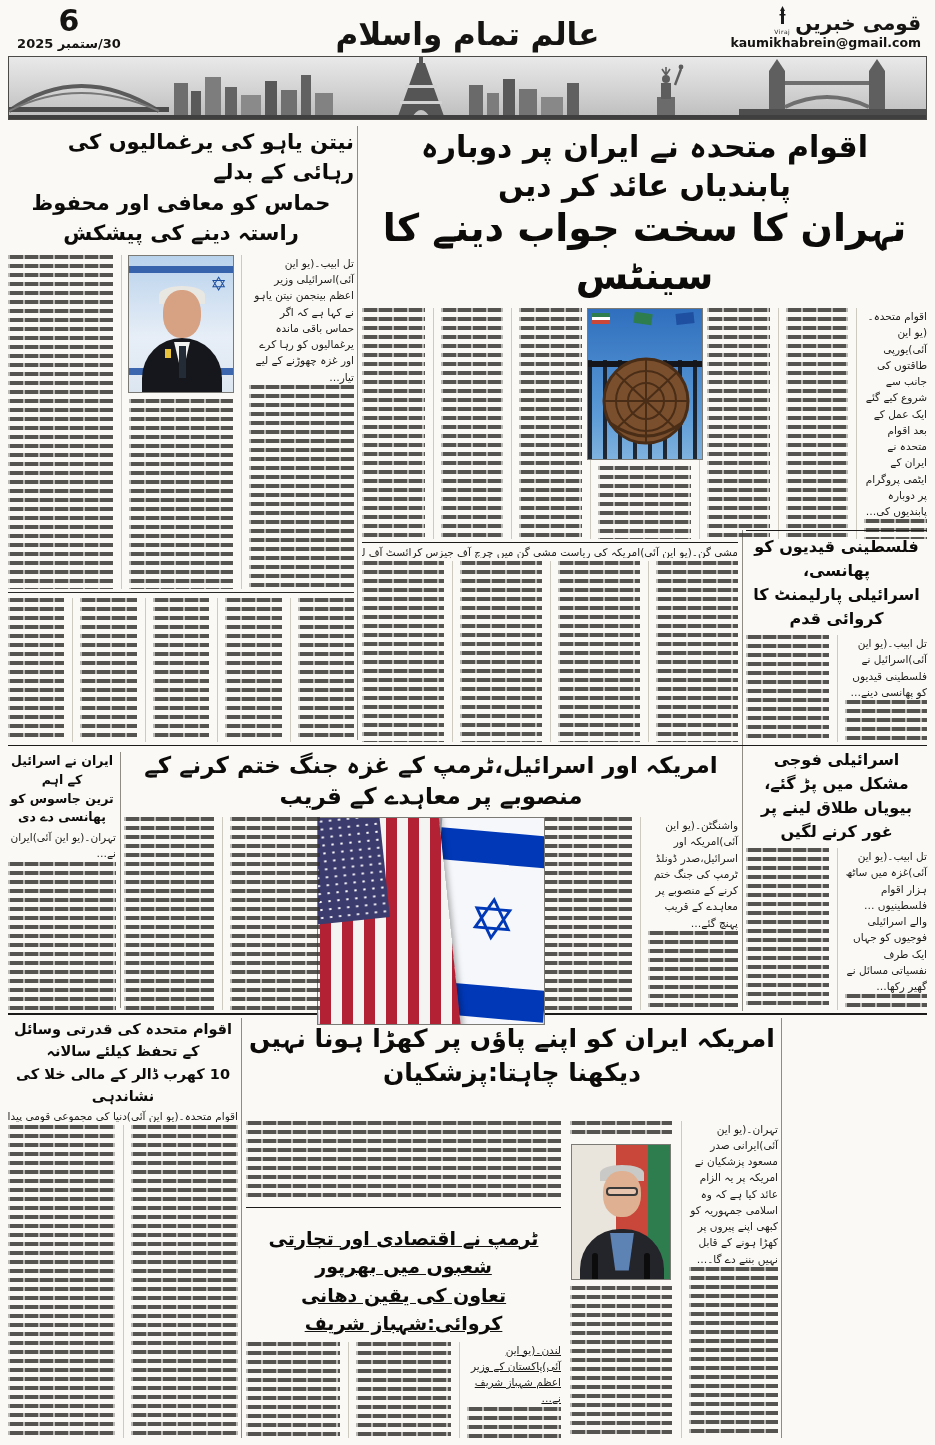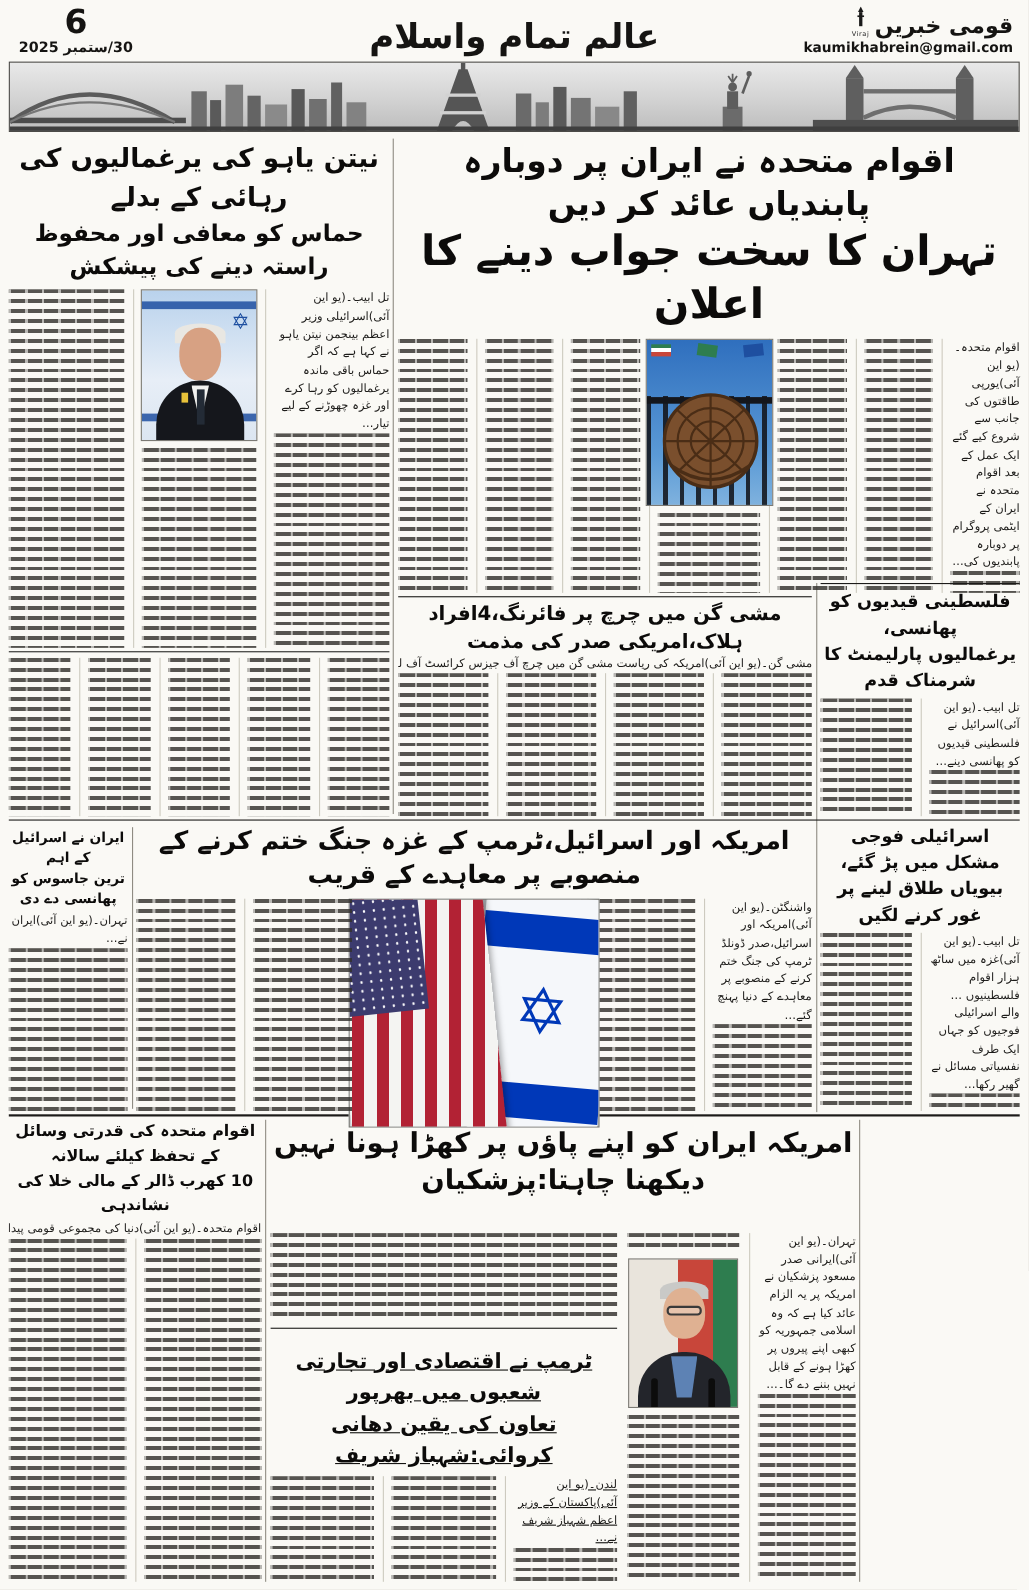--- a/index.html
+++ b/index.html
@@ -160,21 +160,21 @@
   <div class="vrule" style="left:357px;top:126px;height:614px;"></div>
   <div class="vrule" style="left:742px;top:530px;height:481px;"></div>
   <div class="vrule" style="left:120px;top:752px;height:256px;"></div>
   <div class="vrule" style="left:241px;top:1018px;height:420px;"></div>
   <div class="vrule" style="left:781px;top:1018px;height:420px;"></div>
   <div class="hrule" style="left:8px;right:8px;top:745px;"></div>
   <div class="hrule" style="left:8px;right:8px;top:1013px;border-top-width:2.2px;"></div>
 
   <div class="abs article" style="left:362px;top:127px;width:565px;height:412px;">
     <div class="nq u" style="font-size:30px;line-height:1.3;">اقوام متحدہ نے ایران پر دوبارہ پابندیاں عائد کر دیں</div>
-    <div class="hv u" style="font-size:38px;line-height:1.25;">تہران کا سخت جواب دینے کا اعلان</div>
+    <div class="hv u" style="font-size:38px;line-height:1.25;">تہران کا سخت جواب دینے کا سینٹس</div>
     <div class="cols" style="margin-top:8px;">
       <div class="col">
         <div class="dateline">اقوام متحدہ۔(یو این آئی)یورپی طاقتوں کی جانب سے شروع کیے گئے ایک عمل کے بعد اقوام متحدہ نے ایران کے ایٹمی پروگرام پر دوبارہ پابندیوں کی…</div>
         <div class="sim"></div>
       </div>
       <div class="col">
           <div class="sim"></div>
         </div>
       <div class="col">
           <div class="sim"></div>
@@ -202,21 +202,21 @@
       <div class="col">
           <div class="sim"></div>
         </div>
       <div class="col">
           <div class="sim"></div>
         </div>
     </div>
   </div>
 
   <div class="abs article" style="left:8px;top:127px;width:346px;height:462px;">
-    <div class="hv u" style="font-size:24px;line-height:1.45;">نیتن یاہو کی یرغمالیوں کی رہائی کے بدلے</div>
+    <div class="hv u" style="font-size:21px;line-height:1.45;text-align:right;">نیتن یاہو کی یرغمالیوں کی رہائی کے بدلے</div>
     <div class="hv u" style="font-size:21px;line-height:1.45;">حماس کو معافی اور محفوظ راستہ دینے کی پیشکش</div>
     <div class="cols" style="margin-top:6px;">
       <div class="col">
         <div class="dateline">تل ابیب۔(یو این آئی)اسرائیلی وزیر اعظم بینجمن نیتن یاہو نے کہا ہے کہ اگر حماس باقی ماندہ یرغمالیوں کو رہا کرے اور غزہ چھوڑنے کے لیے تیار…</div>
         <div class="sim"></div>
       </div>
       <div class="col">
         <div class="photo ph-bibi">
           <div class="stripe" style="top:10px;"></div>
           <div class="stripe" style="top:112px;"></div>
@@ -231,34 +231,33 @@
         <div class="sim" style="margin-top:6px;"></div>
       </div>
       <div class="col">
           <div class="sim"></div>
         </div>
     </div>
   </div>
 
   <div class="abs article" style="left:746px;top:530px;width:181px;height:212px;border-top:1.4px solid #1c1b19;padding-top:4px;">
     <div class="hv u" style="font-size:16px;line-height:1.5;">فلسطینی قیدیوں کو پھانسی،</div>
-    <div class="hv u" style="font-size:16px;line-height:1.5;">یرغمالیوں پارلیمنٹ کا شرمناک قدم</div>
+    <div class="hv u" style="font-size:16px;line-height:1.5;">اسرائیلی پارلیمنٹ کا کروائی قدم</div>
     <div class="cols" style="margin-top:4px;">
       <div class="col">
         <div class="dateline">تل ابیب۔(یو این آئی)اسرائیل نے فلسطینی قیدیوں کو پھانسی دینے…</div>
         <div class="sim"></div>
       </div>
       <div class="col">
           <div class="sim"></div>
         </div>
     </div>
   </div>
 
   <div class="abs article" style="left:362px;top:542px;width:376px;height:200px;border-top:1.4px solid #1c1b19;padding-top:3px;">
-    <div class="nq u" style="font-size:18px;line-height:1.4;">مشی گن میں چرچ پر فائرنگ،4افراد ہلاک،امریکی صدر کی مذمت</div>
     <div class="dl-center">مشی گن۔(یو این آئی)امریکہ کی ریاست مشی گن میں چرچ آف جیزس کرائسٹ آف لیٹر ڈے سینٹس چرچ میں پیش…</div>
     <div class="cols" style="margin-top:3px;">
       <div class="col">
           <div class="sim"></div>
         </div>
       <div class="col">
           <div class="sim"></div>
         </div>
       <div class="col">
           <div class="sim"></div>
@@ -293,21 +292,21 @@
     <div class="nq u" style="font-size:12.5px;line-height:1.5;">ایران نے اسرائیل کے اہم</div>
     <div class="nq u" style="font-size:12.5px;line-height:1.5;">ترین جاسوس کو پھانسی دے دی</div>
     <div class="dateline" style="margin-top:2px;">تہران۔(یو این آئی)ایران نے…</div>
     <div class="sim"></div>
   </div>
 
   <div class="abs article" style="left:124px;top:750px;width:614px;height:260px;">
     <div class="nq u" style="font-size:23px;line-height:1.35;">امریکہ اور اسرائیل،ٹرمپ کے غزہ جنگ ختم کرنے کے منصوبے پر معاہدے کے قریب</div>
     <div class="cols" style="margin-top:5px;">
       <div class="col">
-        <div class="dateline">واشنگٹن۔(یو این آئی)امریکہ اور اسرائیل،صدر ڈونلڈ ٹرمپ کی جنگ ختم کرنے کے منصوبے پر معاہدے کے دنیا پہنچ گئے…</div>
+        <div class="dateline">واشنگٹن۔(یو این آئی)امریکہ اور اسرائیل،صدر ڈونلڈ ٹرمپ کی جنگ ختم کرنے کے منصوبے پر معاہدے کے قریب پہنچ گئے…</div>
         <div class="sim"></div>
       </div>
       <div class="col">
           <div class="sim"></div>
         </div>
       <div class="col" style="flex:2.1;">
         <div class="photo ph-flags">
           <div class="il">
             <div class="band" style="top:8%;"></div>
             <div class="band" style="bottom:10%;"></div>

